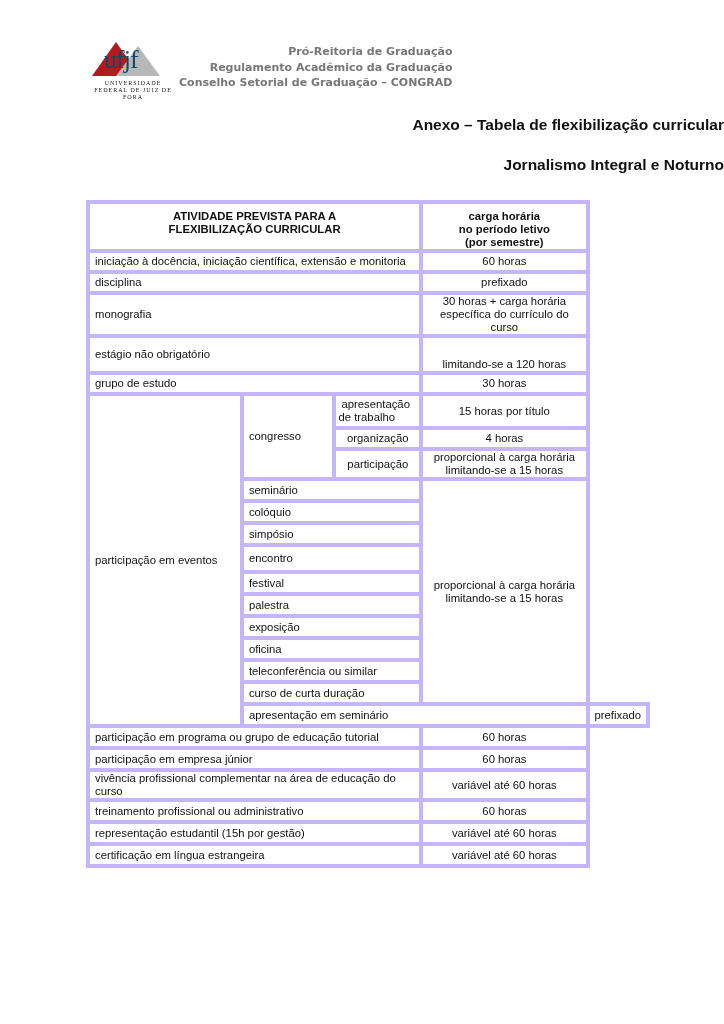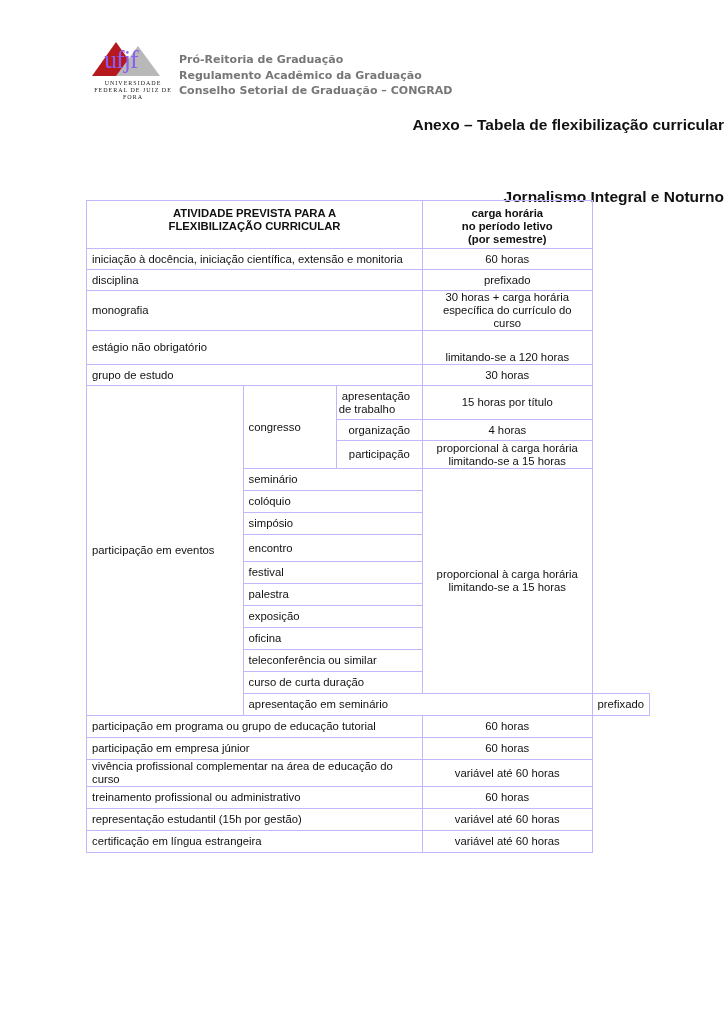--- a/index.html
+++ b/index.html
@@ -1,28 +1,28 @@
 <!DOCTYPE html>
 <html><head>
 <meta charset="utf-8">
 <style>
   html, body { margin:0; padding:0; background:#ffffff; }
   body { width:724px; height:1024px; position:relative; overflow:hidden; font-family:"Liberation Sans", sans-serif; color:#111; }
   .header { position:absolute; left:86px; top:40px; height:56px; width:500px; }
   .logo { position:absolute; left:0; top:0; width:92px; height:56px; }
   .logo .tri-red { position:absolute; left:6px; top:2px; width:0; height:0; border-left:24px solid transparent; border-right:24px solid transparent; border-bottom:34px solid #b5191e; }
   .logo .tri-grey { position:absolute; left:30px; top:6px; width:0; height:0; border-left:22px solid transparent; border-right:22px solid transparent; border-bottom:30px solid #b8b8b8; }
-  .logo .ufjf { position:absolute; left:18px; top:5px; font-family:"Liberation Serif", serif; font-size:26px; color:#8b5cf6; letter-spacing:-1px; }
+  .logo .ufjf { position:absolute; left:18px; top:5px; font-family:"Liberation Serif", serif; font-size:26px; color:#0c4a6e; letter-spacing:-1px; }
   .logo .uni { position:absolute; left:0; top:40px; width:94px; text-align:center; font-family:"Liberation Serif", serif; font-size:6px; letter-spacing:1px; line-height:7px; color:#222; }
-  .htext { position:absolute; left:93px; top:12px; font-family:"DejaVu Sans", sans-serif; font-size:11px; line-height:15.5px; color:#777; font-weight:bold; }
+  .htext { position:absolute; left:93px; top:4px; font-family:"DejaVu Sans", sans-serif; font-size:11px; line-height:15.5px; color:#777; font-weight:bold;text-align:right; }
   .title { position:absolute; left:0; width:724px; text-align:right; font-weight:bold; font-size:15.5px; }
   .t1 { top:116px; }
-  .t2 { top:156px;margin-top:32px; }
+  .t2 { top:156px; }
   table { position:absolute; left:86px; top:200px; width:564px; border-collapse:collapse; font-size:11.3px; }
-  td { border:1px solid #c4b5fd; padding:0 5px; vertical-align:middle; line-height:13px;margin-left:42px; }
+  td { border:4px solid #c4b5fd; padding:0 5px; vertical-align:middle; line-height:13px;margin-left:42px; }
   td.c { text-align:center; }
   .hdr td { font-weight:bold; text-align:center; }
 </style>
 </head>
 <body>
 
 <div class="header">
   <div class="logo">
     <div class="tri-red"></div>
     <div class="tri-grey"></div>

